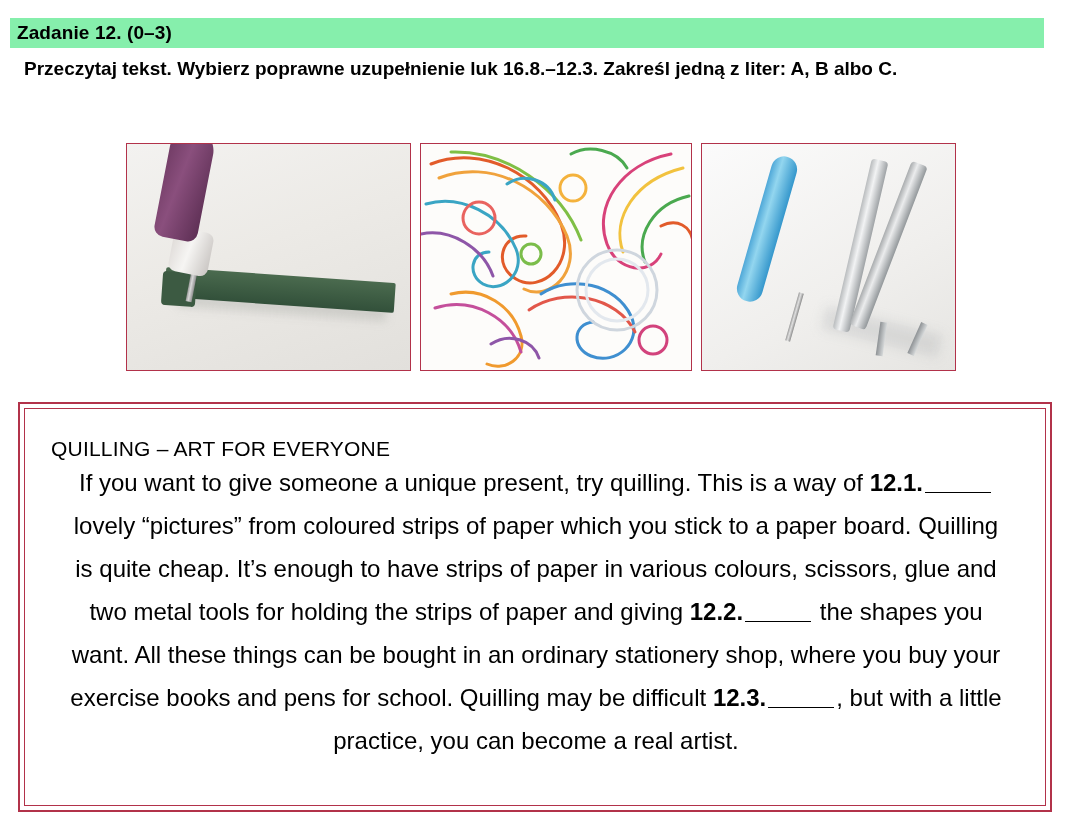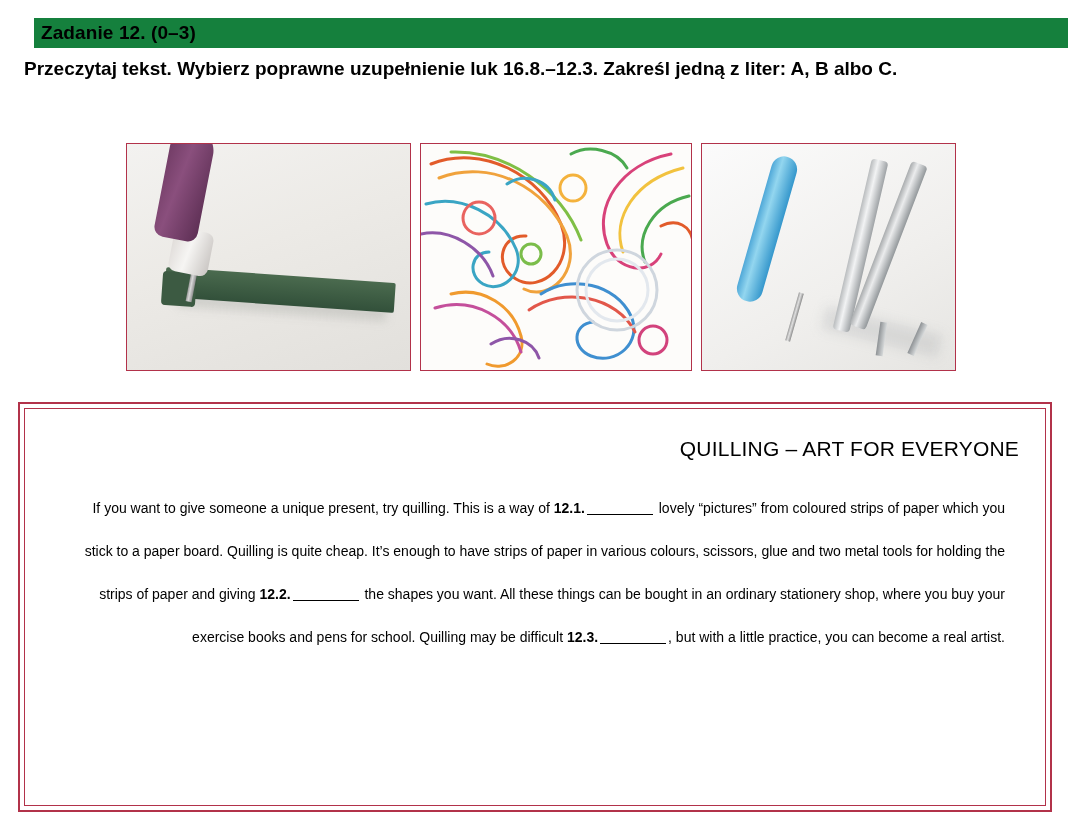--- a/index.html
+++ b/index.html
@@ -16,25 +16,25 @@
   }
   .page {
     position: relative;
     width: 1070px;
     height: 830px;
   }
 
   
   .task-header {
     position: absolute;
-    left: 34px;
+    left: 10px;
     top: 18px;
     width: 1034px;
     height: 30px;
-    background: #15803d;
+    background: #86efac;
     display: flex;
     align-items: center;
   }
   .task-header-text {
     font-size: 19px;
     font-weight: bold;
     padding-left: 7px;
     letter-spacing: 0.1px;
   }
 
@@ -228,30 +228,29 @@
     background: #ffffff;
   }
   .text-box-inner {
     position: absolute;
     inset: 4px;
     border: 1px solid #b2324a;
     box-sizing: border-box;
     padding: 28px 26px 0 26px;
   }
   .reading-title {
-    text-align: right;
+    text-align: left;
     font-size: 21px;
     letter-spacing: 0.2px;
-    margin-bottom: 26px;
   }
   .reading-body {
-    font-size: 14px;
+    font-size: 24px;
     line-height: 43px;
     padding: 0 14px 0 16px;
-    text-align: right;
+    text-align: center;
   }
   .gap-num {
     font-weight: bold;
   }
   .gap-blank {
     display: inline-block;
     border-bottom: 1.5px solid #000;
     width: 66px;
     vertical-align: -2px;
     margin: 0 2px;

